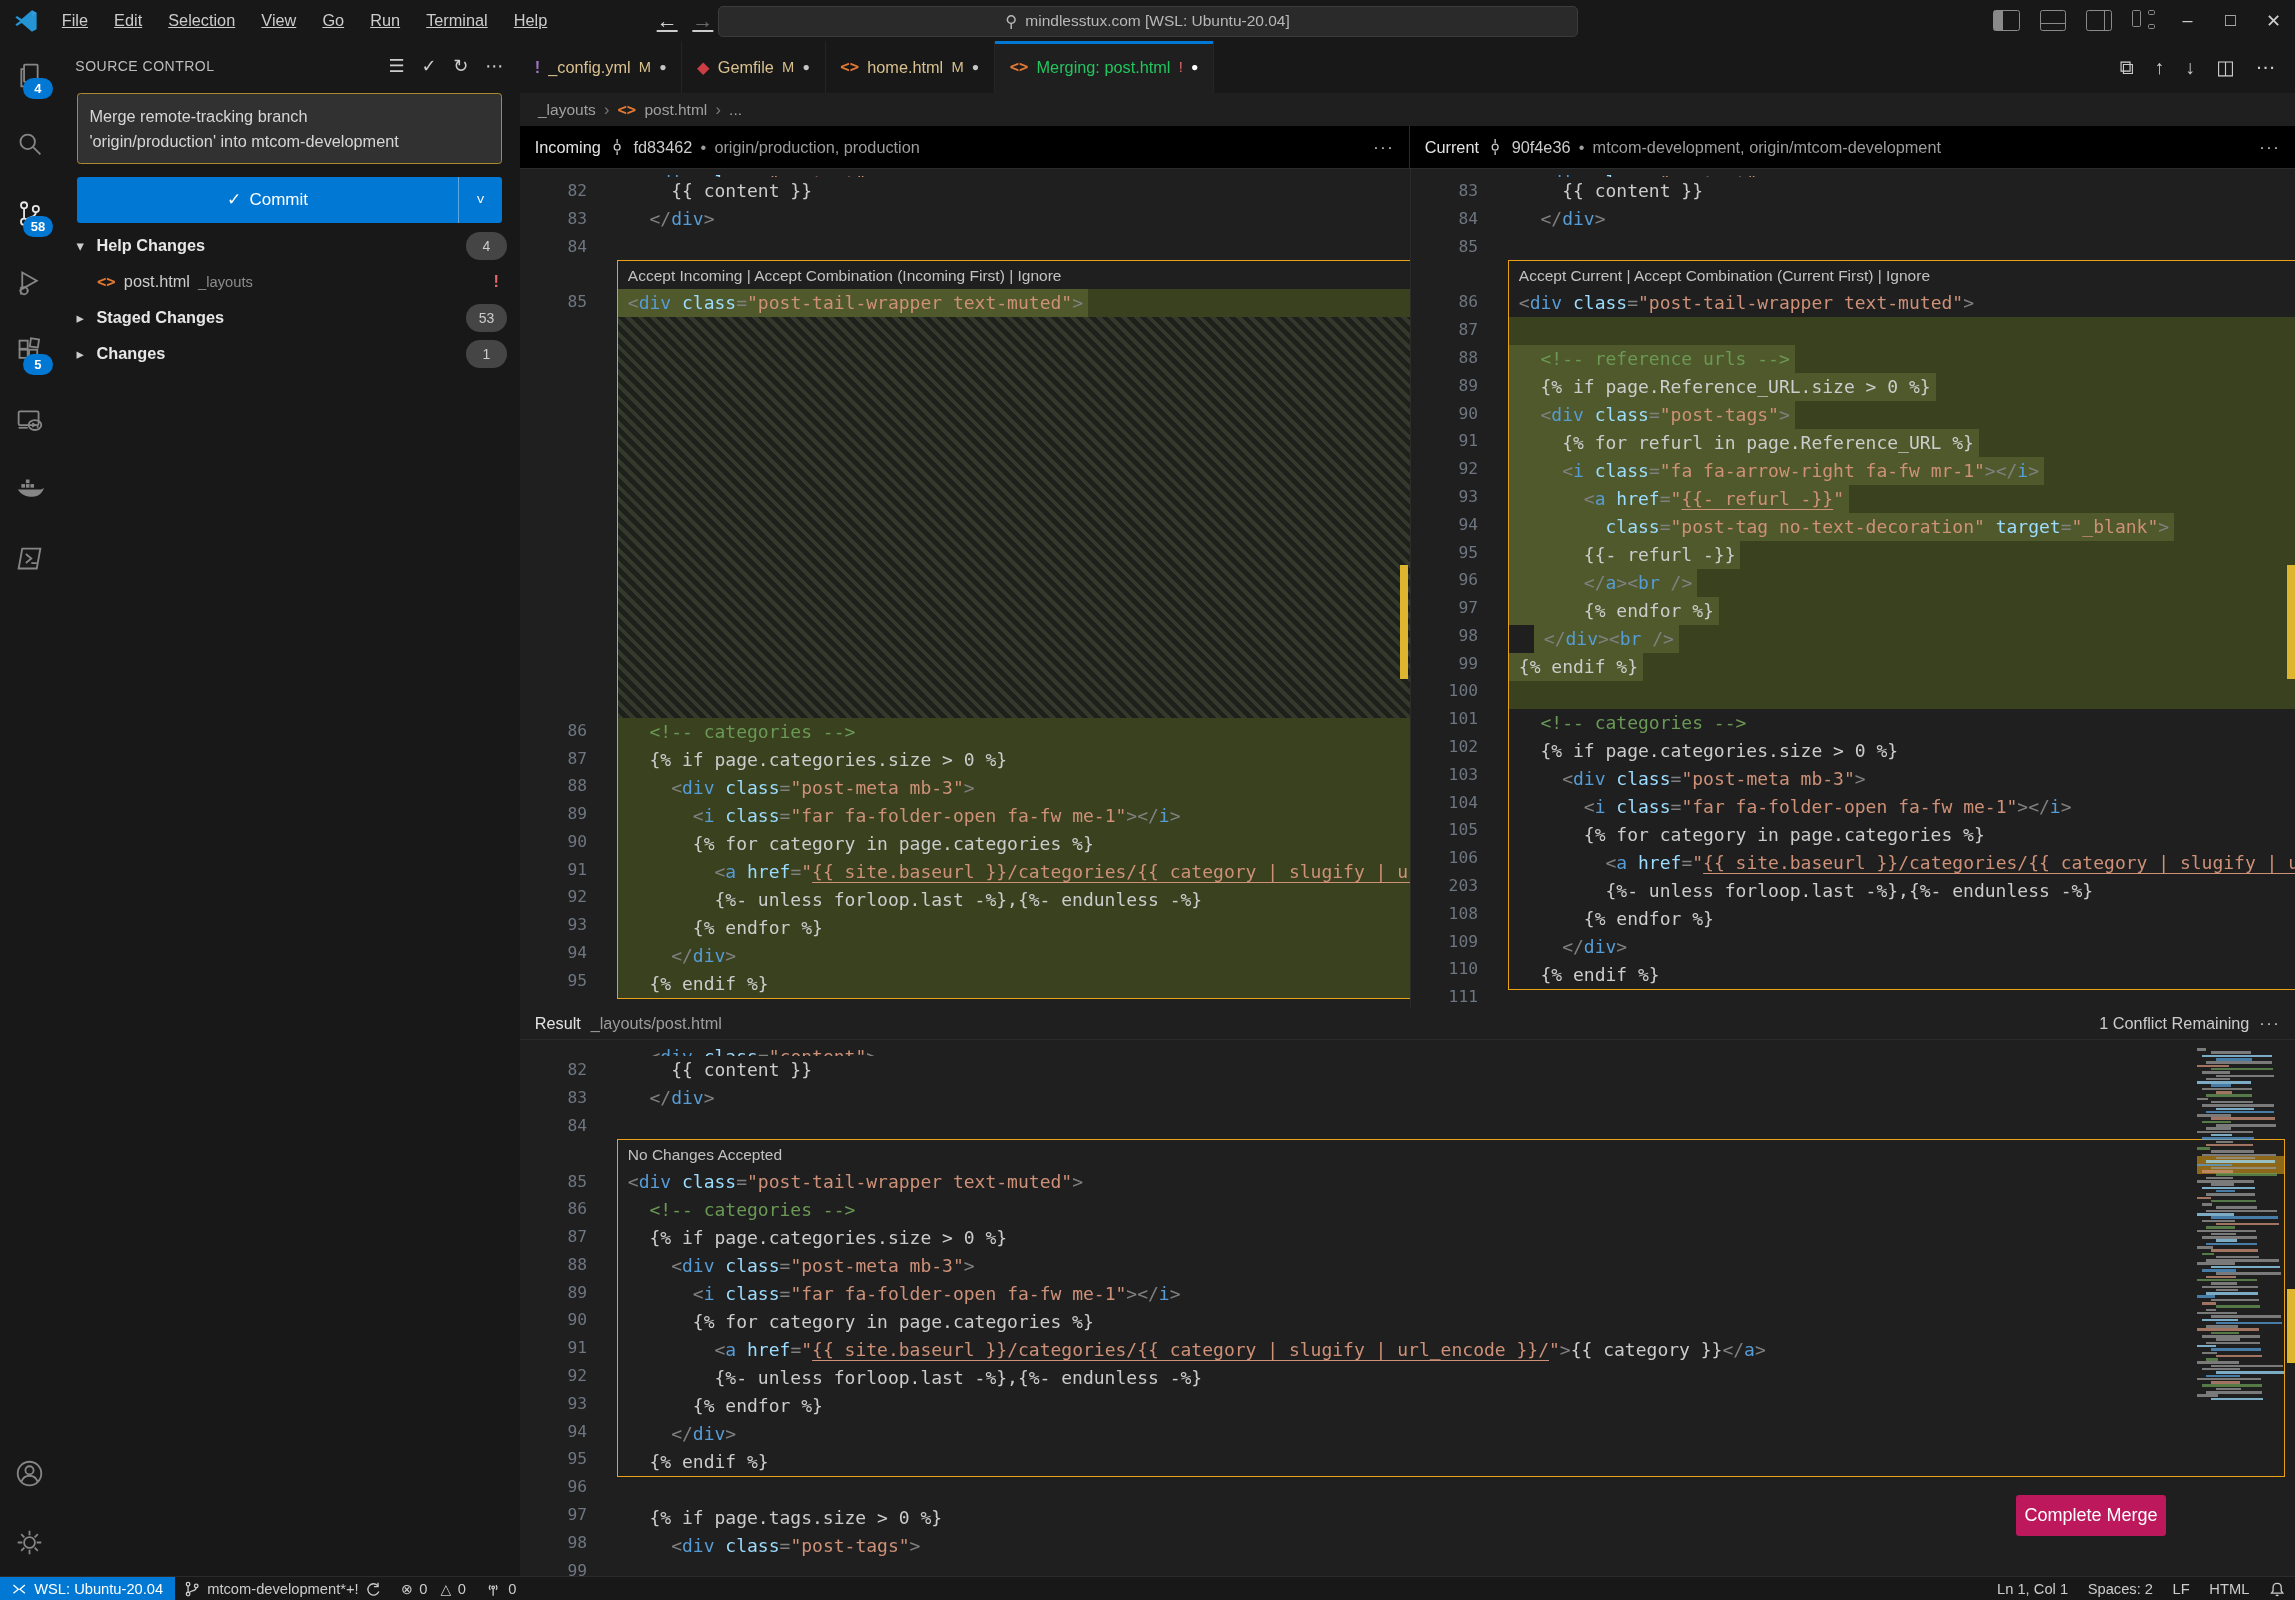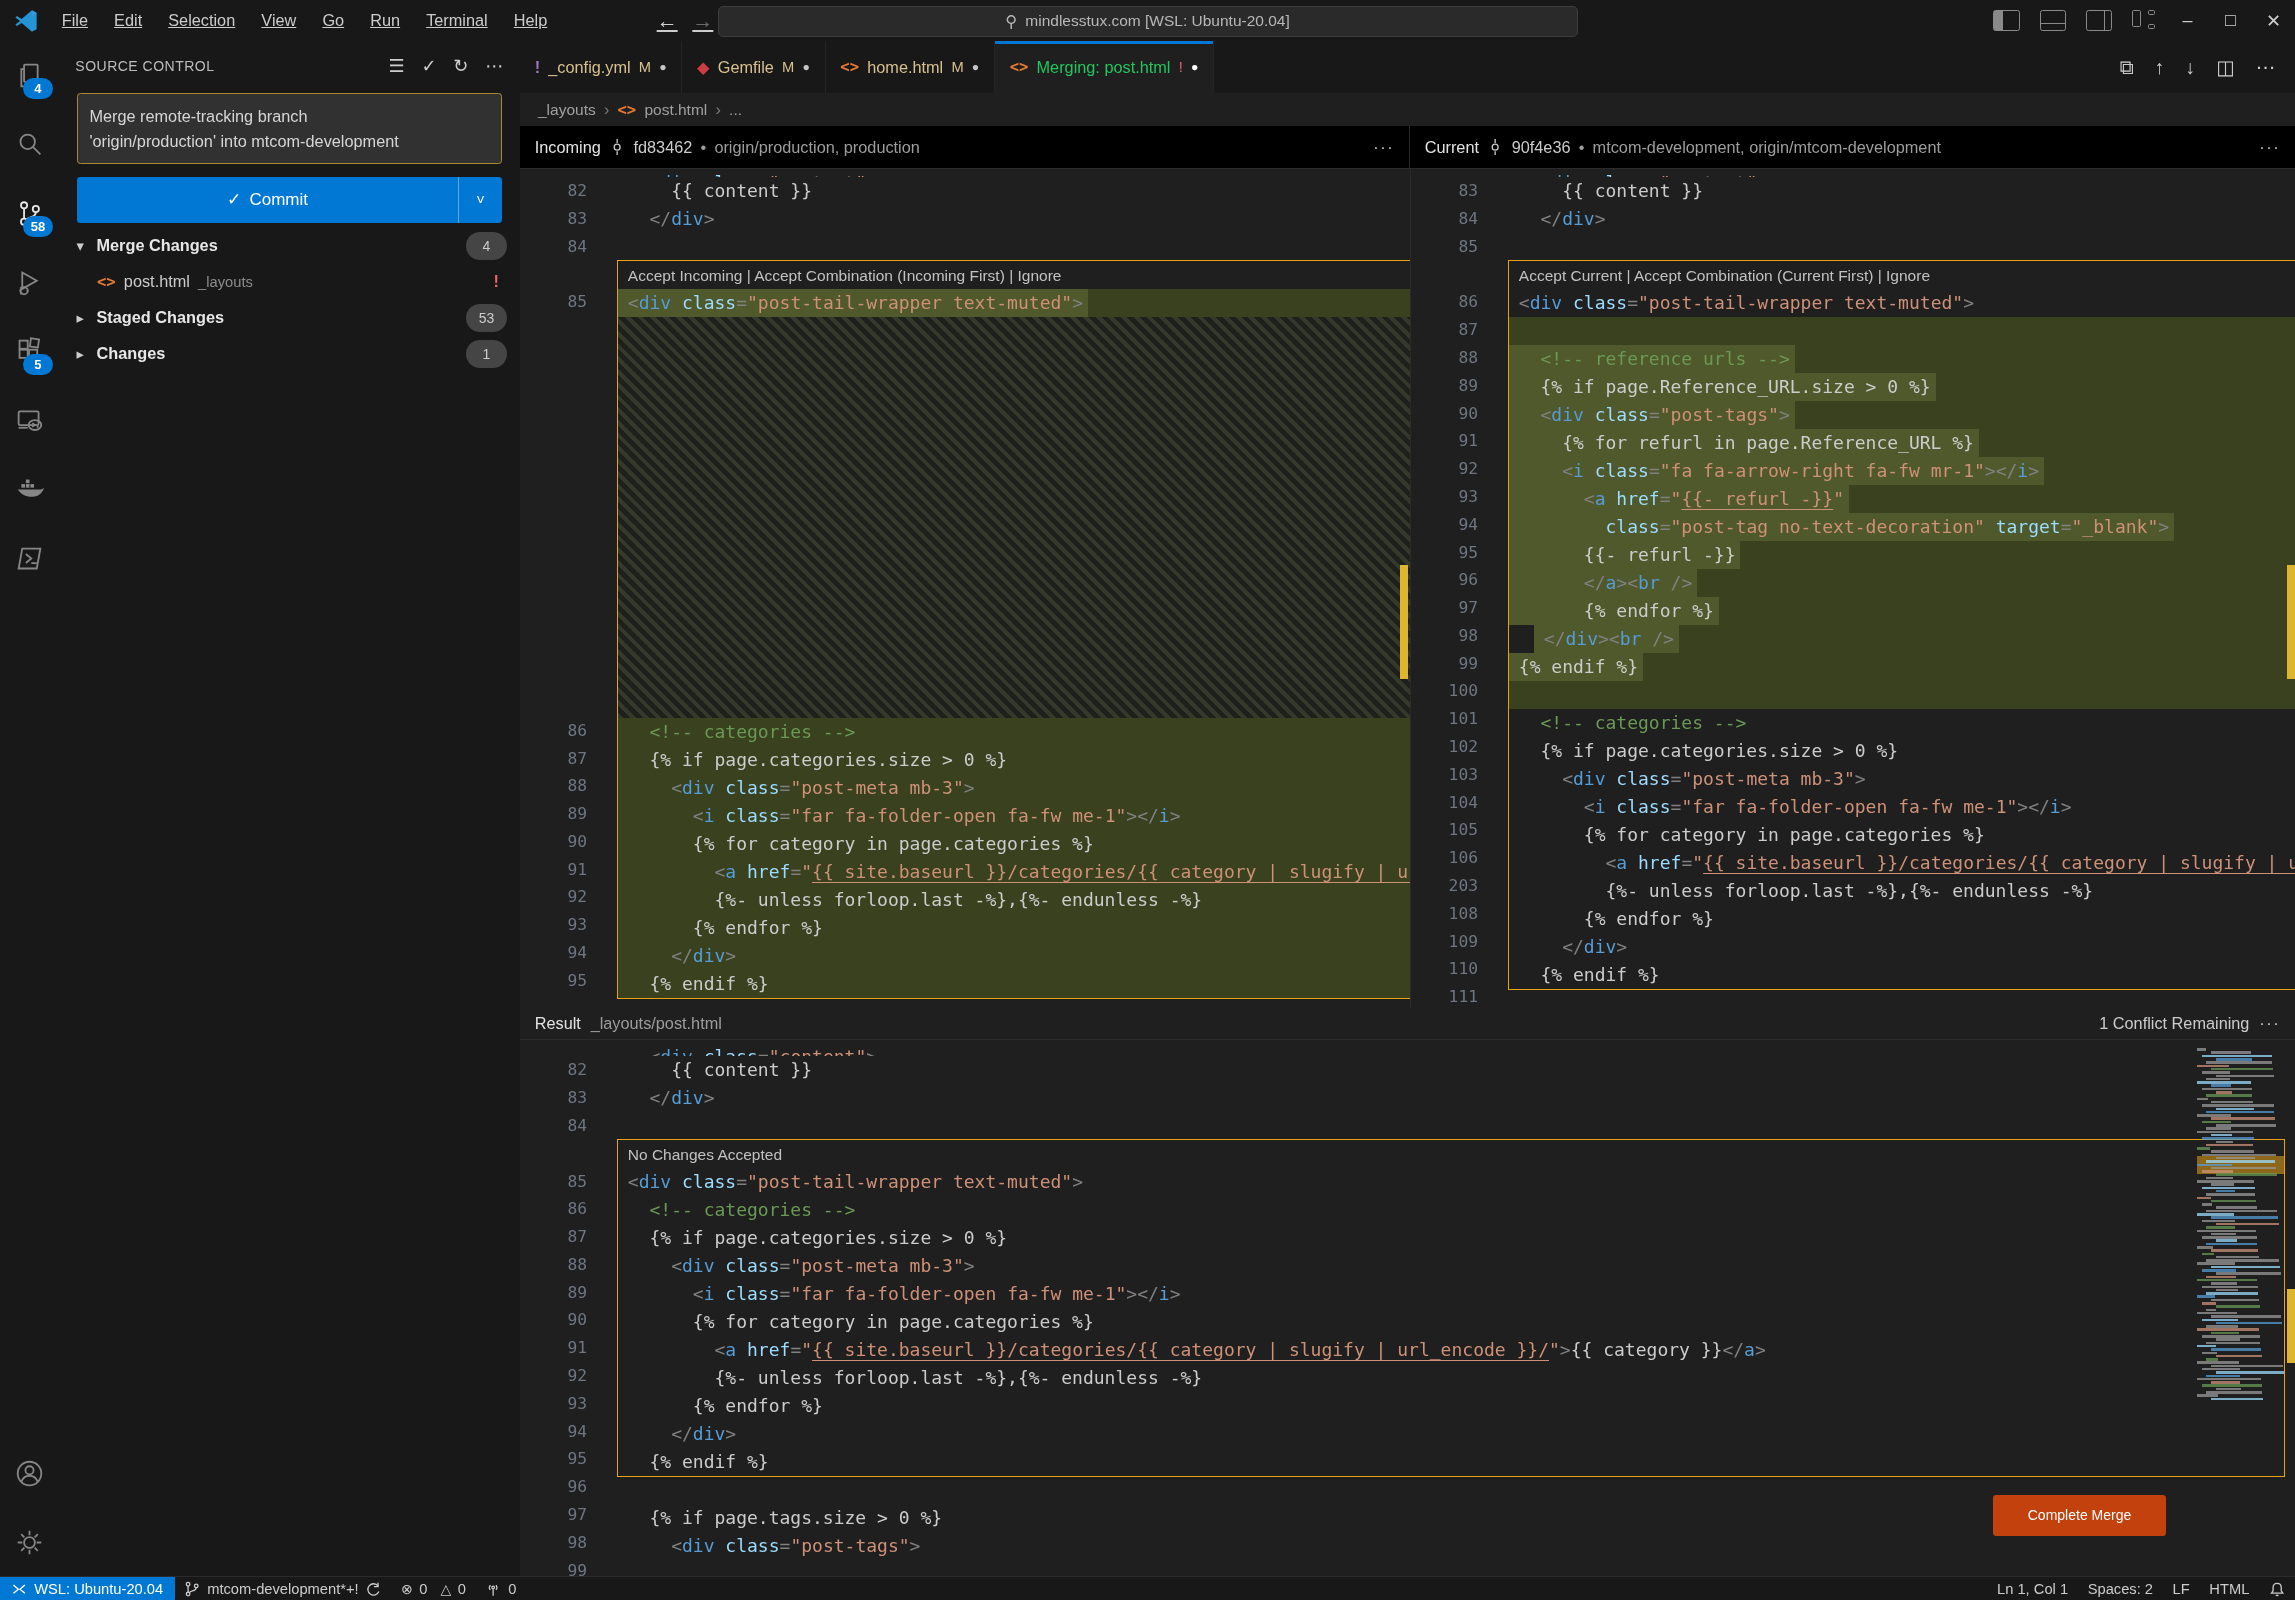--- a/index.html
+++ b/index.html
@@ -90,21 +90,21 @@
   .tk-c{color:#6a9955}
   .ov-marker{position:absolute;width:8.2px;background:#ddb52f;}
   
   .result-header{height:31px;background:#1f1f1f;border-bottom:0.8px solid #2b2b2b;display:flex;align-items:center;padding:0 14.7px;font-size:16.3px;gap:9.8px;}
   .result-header .path{color:#9d9d9d;}
   .result-header .grow{flex:1;}
   .result-wrap{position:relative;flex:1;overflow:hidden;background:#1f1f1f;}
   .minimap{position:absolute;right:11.4px;top:8.2px;width:87px;height:352px;overflow:hidden;}
   .mmbar{height:2.5px;margin-bottom:0.8px;opacity:.75;}
   .mm-conflict{position:absolute;left:0;right:0;top:108px;height:18px;background:rgba(232,162,22,.55);}
-  .complete-merge{position:absolute;right:129px;bottom:41px;width:173px;height:41px;background:#c2410c;border:none;border-radius:3.3px;color:#ffffff;font-size:14px;font-family:"Liberation Sans",sans-serif;display:flex;align-items:center;justify-content:center;}
+  .complete-merge{position:absolute;right:129px;bottom:41px;width:150px;height:41px;background:#be185d;border:none;border-radius:3.3px;color:#ffffff;font-size:18px;font-family:"Liberation Sans",sans-serif;display:flex;align-items:center;justify-content:center;}
   
   .statusbar{position:absolute;left:0;bottom:0;width:100%;height:24.5px;background:#181818;border-top:0.8px solid #2b2b2b;display:flex;align-items:center;font-size:14.7px;color:#cccccc;}
   .sb-remote{height:100%;background:#0078d4;color:#fff;display:flex;align-items:center;gap:6.5px;padding:0 11.4px;font-size:14.7px;}
   .sb-item{display:flex;align-items:center;gap:6.5px;padding:0 9.8px;height:100%;}
   .sb-right{margin-left:auto;display:flex;align-items:center;}
   .sb-ico{font-size:14px;}
   svg.sico{width:16.3px;height:16.3px;stroke:#cccccc;fill:none;stroke-width:1.6;}
   svg.sico.wh{stroke:#ffffff;}
 </style>
 </head>
@@ -244,21 +244,21 @@
     </div>
     <div class="commit-btn">
       <span class="main">
           <span>✓</span>
           <span>Commit</span>
         </span>
       <span class="split">˅</span>
     </div>
     <div class="sb-row">
       <span class="chev">▾</span>
-      <span class="lbl">Merge Changes</span>
+      <span class="lbl">Help Changes</span>
       <span class="grow"></span>
       <span class="badge-pill">4</span>
     </div>
     <div class="file-row">
       <span class="code-glyph">&lt;&gt;</span>
       <span class="fname">post.html</span>
       <span class="fdesc">_layouts</span>
       <span class="fstatus">!</span>
     </div>
     <div class="sb-row">

